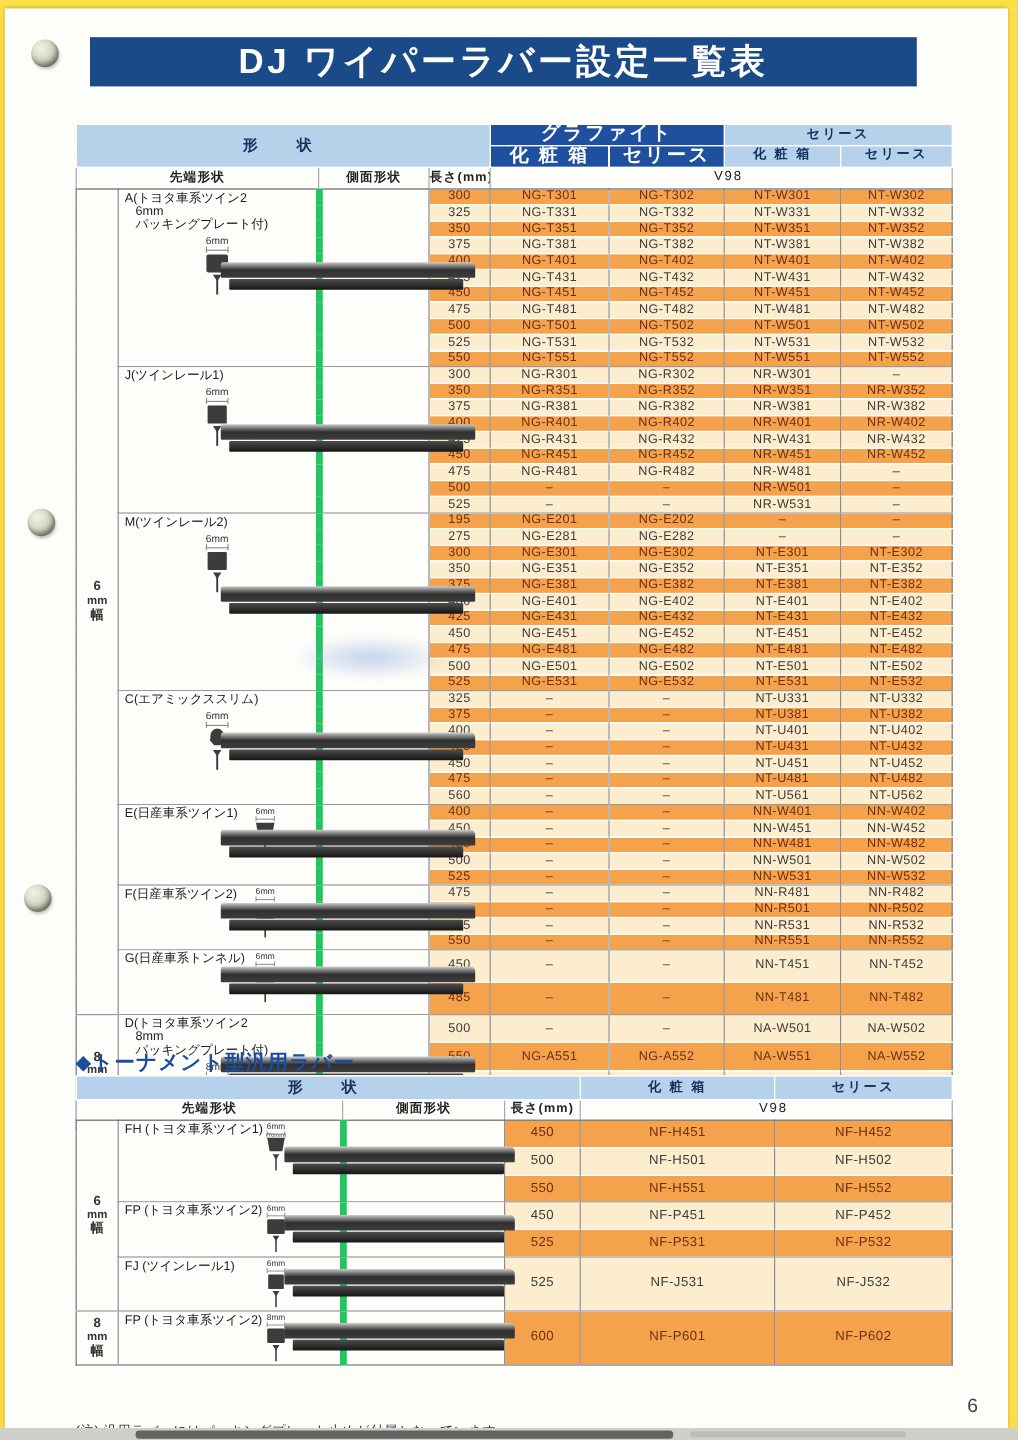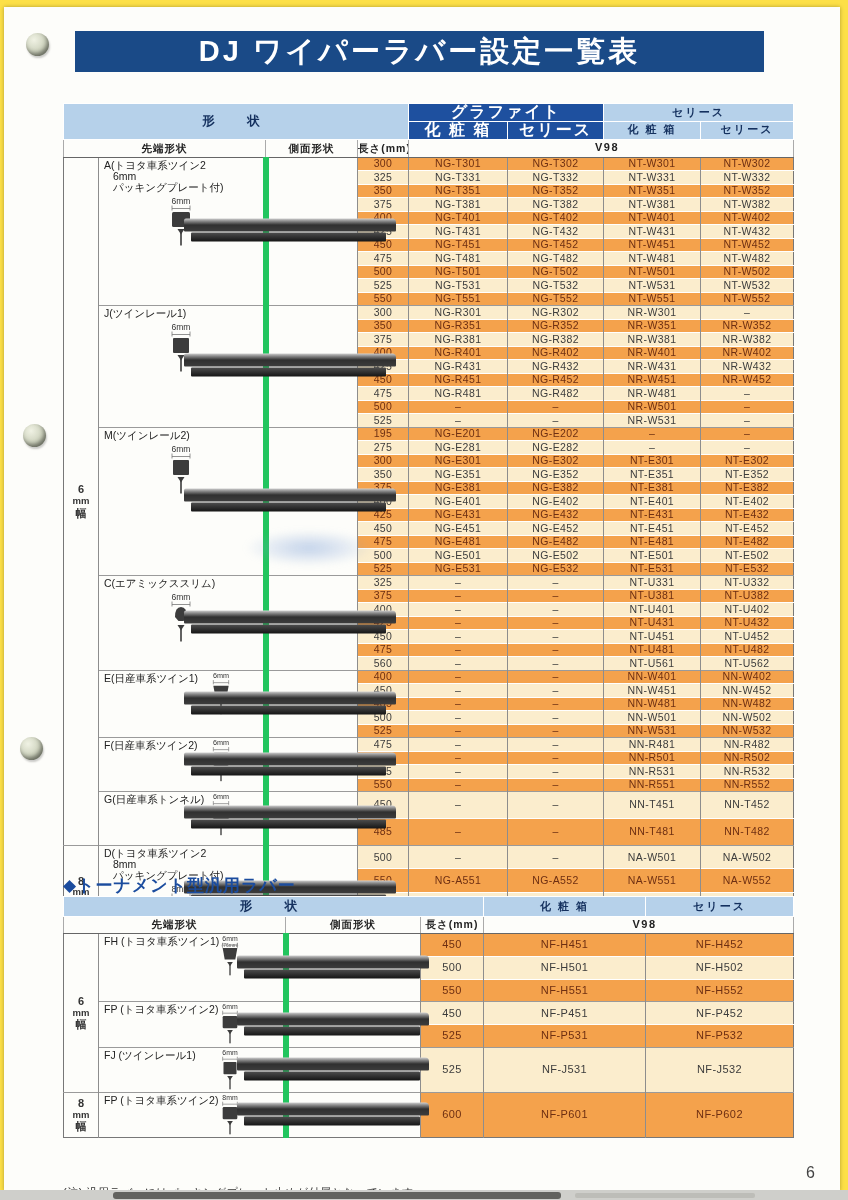--- a/index.html
+++ b/index.html
@@ -27,21 +27,21 @@
   .t1{left:63px;top:103px;width:730px;}
   .t2{left:63px;top:896px;width:730px;}
   th,td{overflow:hidden;white-space:nowrap;padding:0;line-height:1.05;}
 
   th{font-weight:bold;}
   .hb{background:#1e509f;color:#fff;border:1px solid #fff;font-size:16px;letter-spacing:2px;}
   .hl{background:#b6d1ea;color:#14305e;border:1px solid #fff;font-size:11px;letter-spacing:2px;}
   .hl.shape{font-size:12.5px;letter-spacing:10px;}
   .hw{background:#fdfdfa;color:#222;border:1px solid #aaa;border-bottom:1px solid #666;
       font-size:10.5px;letter-spacing:1px;}
-  .hw.v98{font-weight:bold;font-size:11px;letter-spacing:1.5px;padding-left:12px;}
+  .hw.v98{font-weight:normal;font-size:11px;letter-spacing:1.5px;padding-left:12px;}
   .t1 .hr1 th{height:14px;} .t1 .hr2 th{height:14px;} .t1 .hr3 th{height:17px;}
   .t2 .hr1 th{height:19px;} .t2 .hr3 th{height:16px;}
 
   td.body{height:12.5px;font-size:10.5px;text-align:center;letter-spacing:.4px;
           border-left:1px solid #8d8d8d;border-top:1px solid rgba(255,255,255,.9);}
   .t1 tr.tall td.body{height:25.8px;}
   .t2 td.body{height:21.8px;font-size:11px;}
   .t2 tr.tall td.body{height:44px;}
   tr.or td.body{background:#f4a24c;color:#6e2f12;}
   tr.cr td.body{background:#fbedcd;color:#3c3c3c;}

